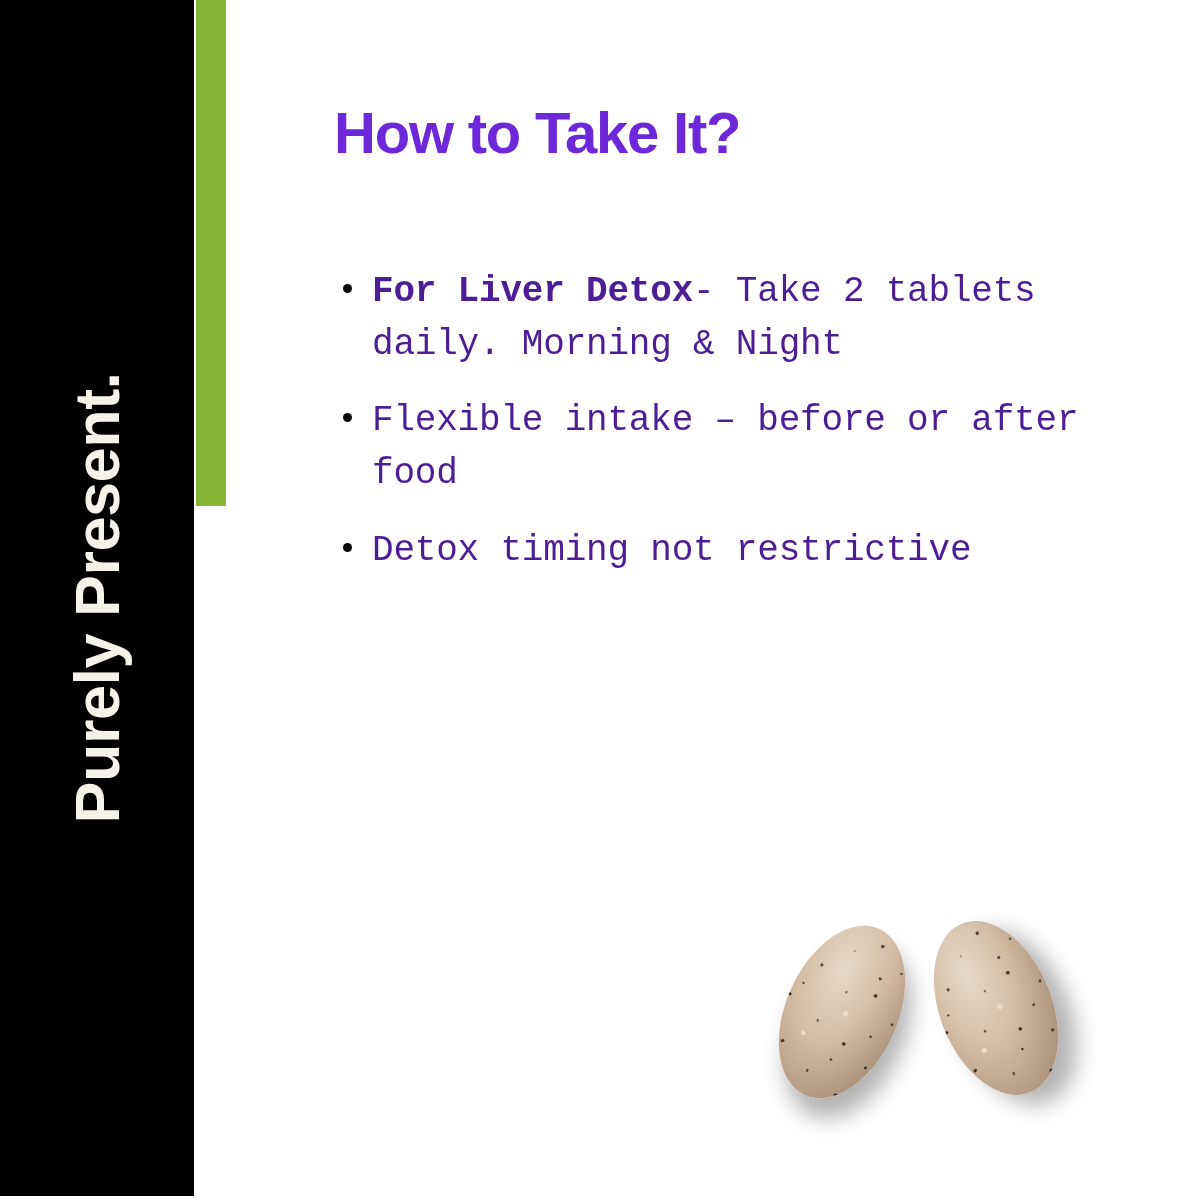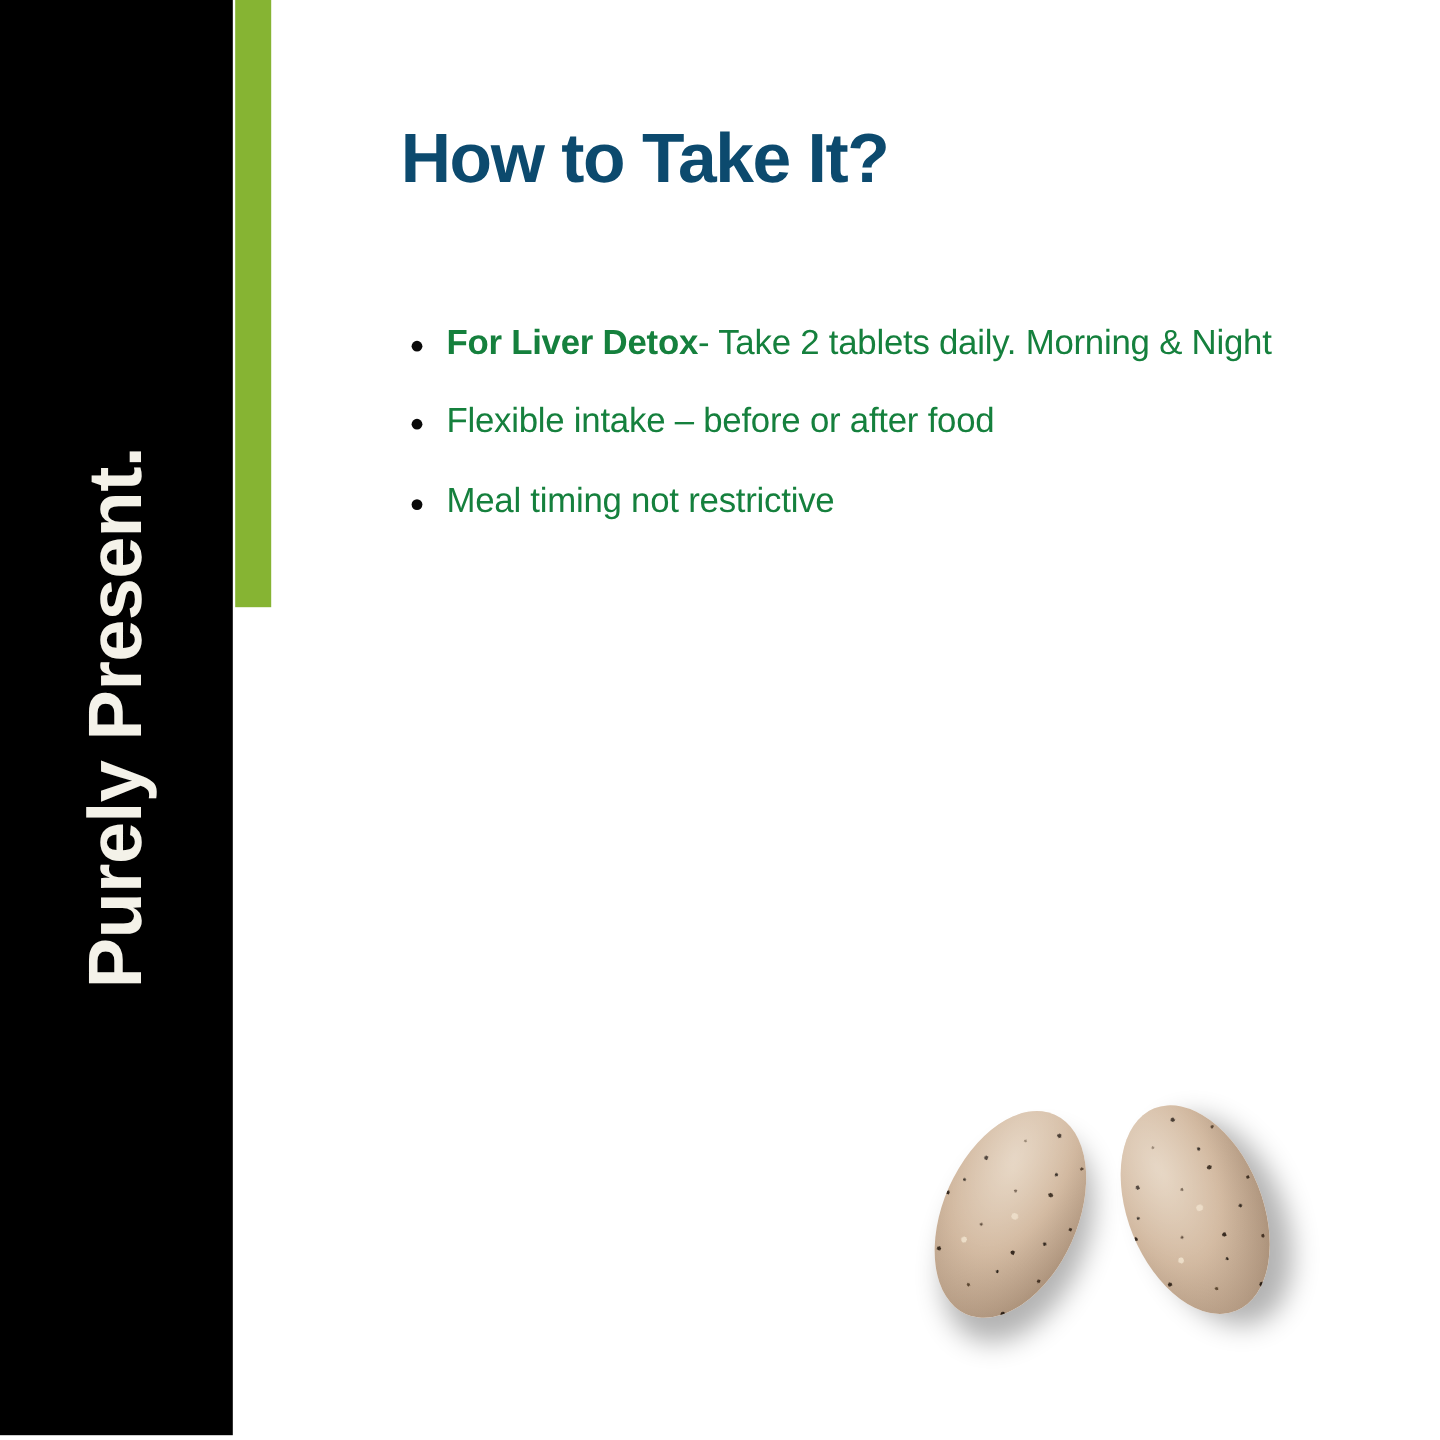--- a/index.html
+++ b/index.html
@@ -72,43 +72,43 @@
     height: 1200px;
   }
 
   .page-title {
     position: absolute;
     left: 0;
     top: 100px;
     font-family: "Liberation Sans", sans-serif;
     font-size: 58px;
     font-weight: 700;
-    color: #0c4a6e;
+    color: #6d28d9;
     letter-spacing: -1.2px;
     line-height: 1.15;
     white-space: nowrap;
   }
 
   .bullet-list {
     position: absolute;
     left: 0;
     top: 265px;
     width: 815px;
     list-style: none;
     margin: 0;
     padding: 0;
   }
   .bullet-item {
     position: relative;
     padding-left: 38px;
     margin: 0 0 26px 0;
-    font-family: Liberation Sans, sans-serif;
-    font-size: 29px;
+    font-family: Liberation Mono, monospace;
+    font-size: 36px;
     font-weight: 400;
-    color: #15803d;
+    color: #4c1d95;
     line-height: 1.48;
     letter-spacing: -0.2px;
   }
   .bullet-item:last-child { margin-bottom: 0; }
   .bullet-dot {
     position: absolute;
     left: 9px;
     top: 19px;
     width: 9px;
     height: 9px;
@@ -227,21 +227,21 @@
 
 
       <li class="bullet-item one-line">
         <span class="bullet-dot"></span>
         <span>Flexible intake – before or after food</span>
       </li>
 
 
       <li class="bullet-item one-line">
         <span class="bullet-dot"></span>
-        <span>Meal timing not restrictive</span>
+        <span>Detox timing not restrictive</span>
       </li>
 
     </ul>
   </div>
 
   <div class="tablets">
     <div class="tablet tablet-left">
       <div class="speck speck-a"></div>
       <div class="speck speck-b"></div>
       <div class="sheen"></div>

